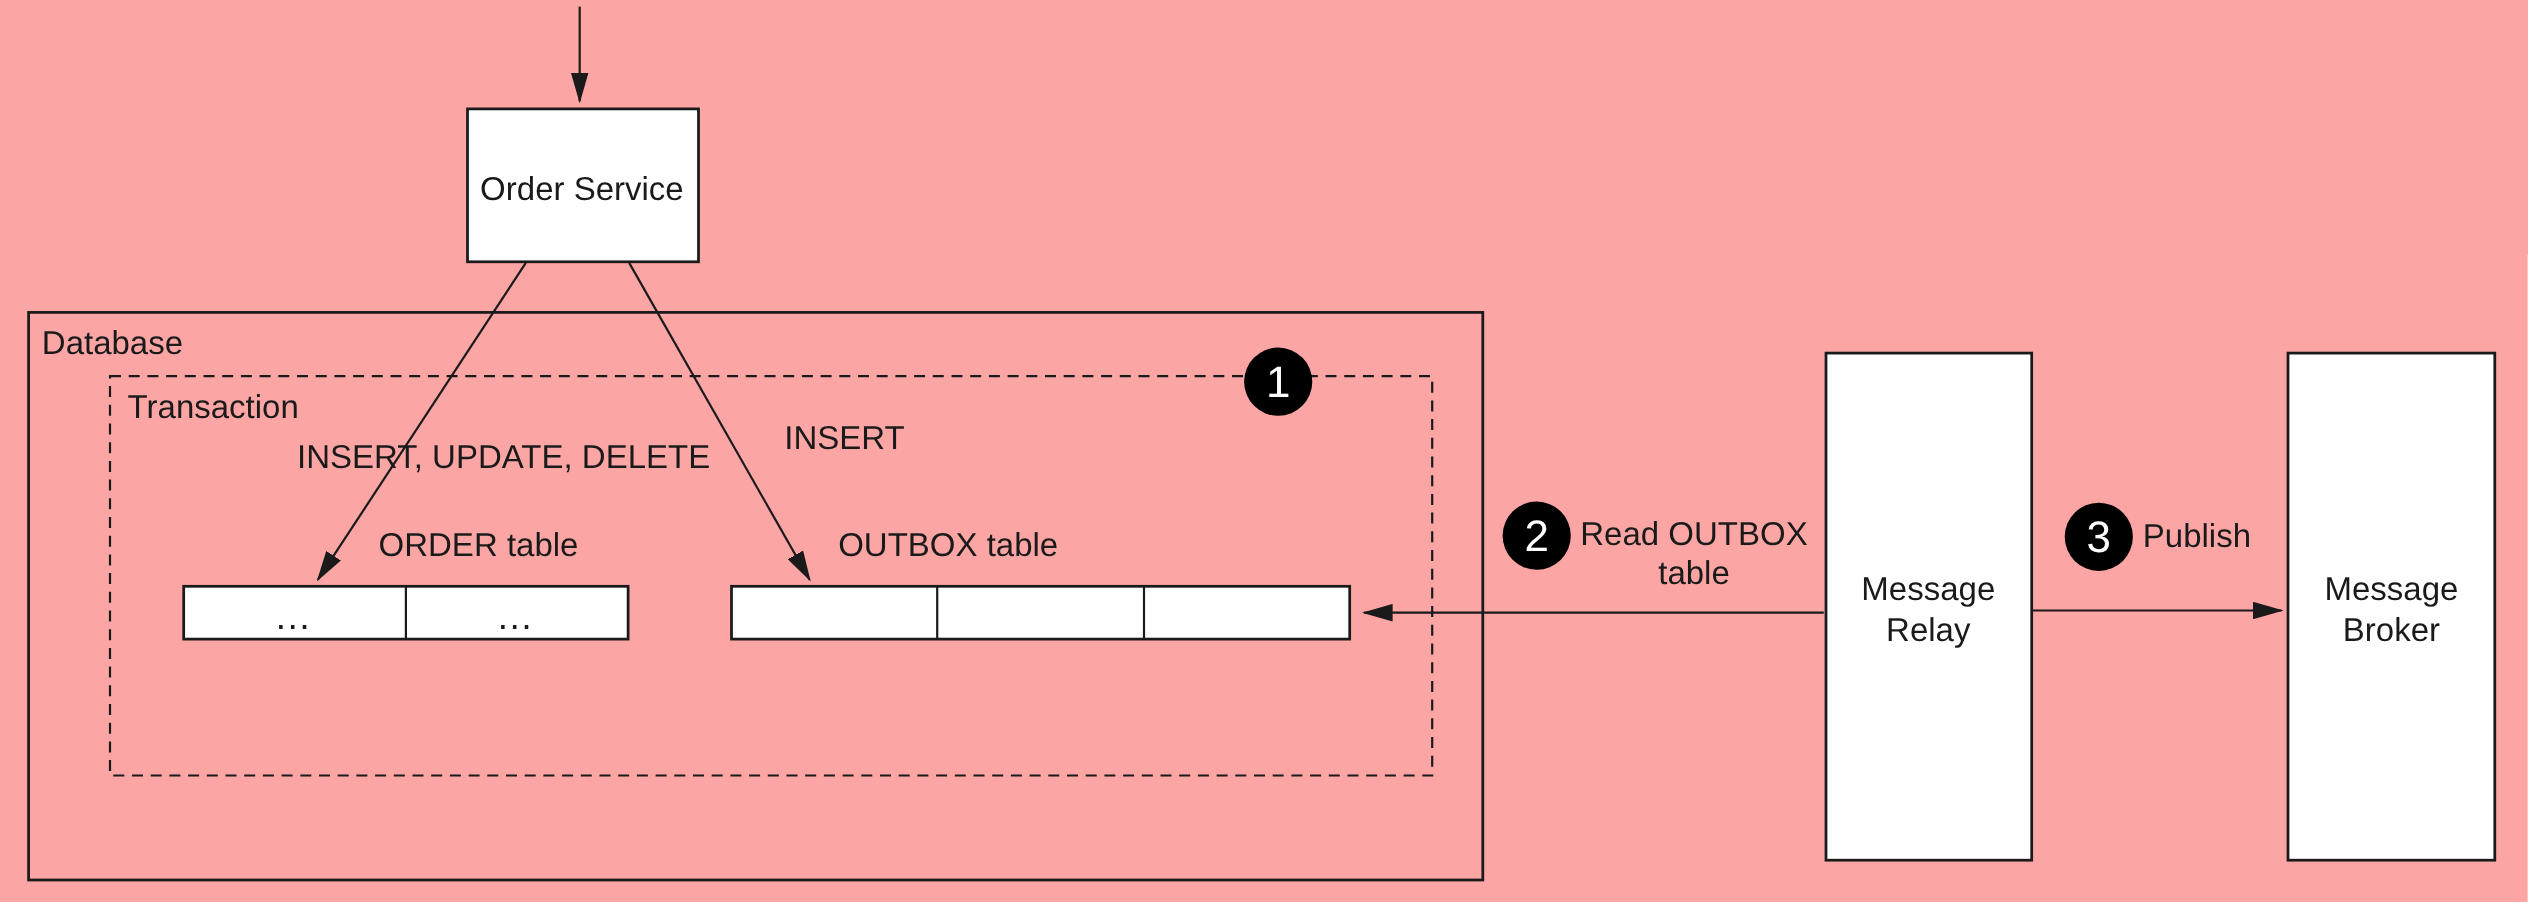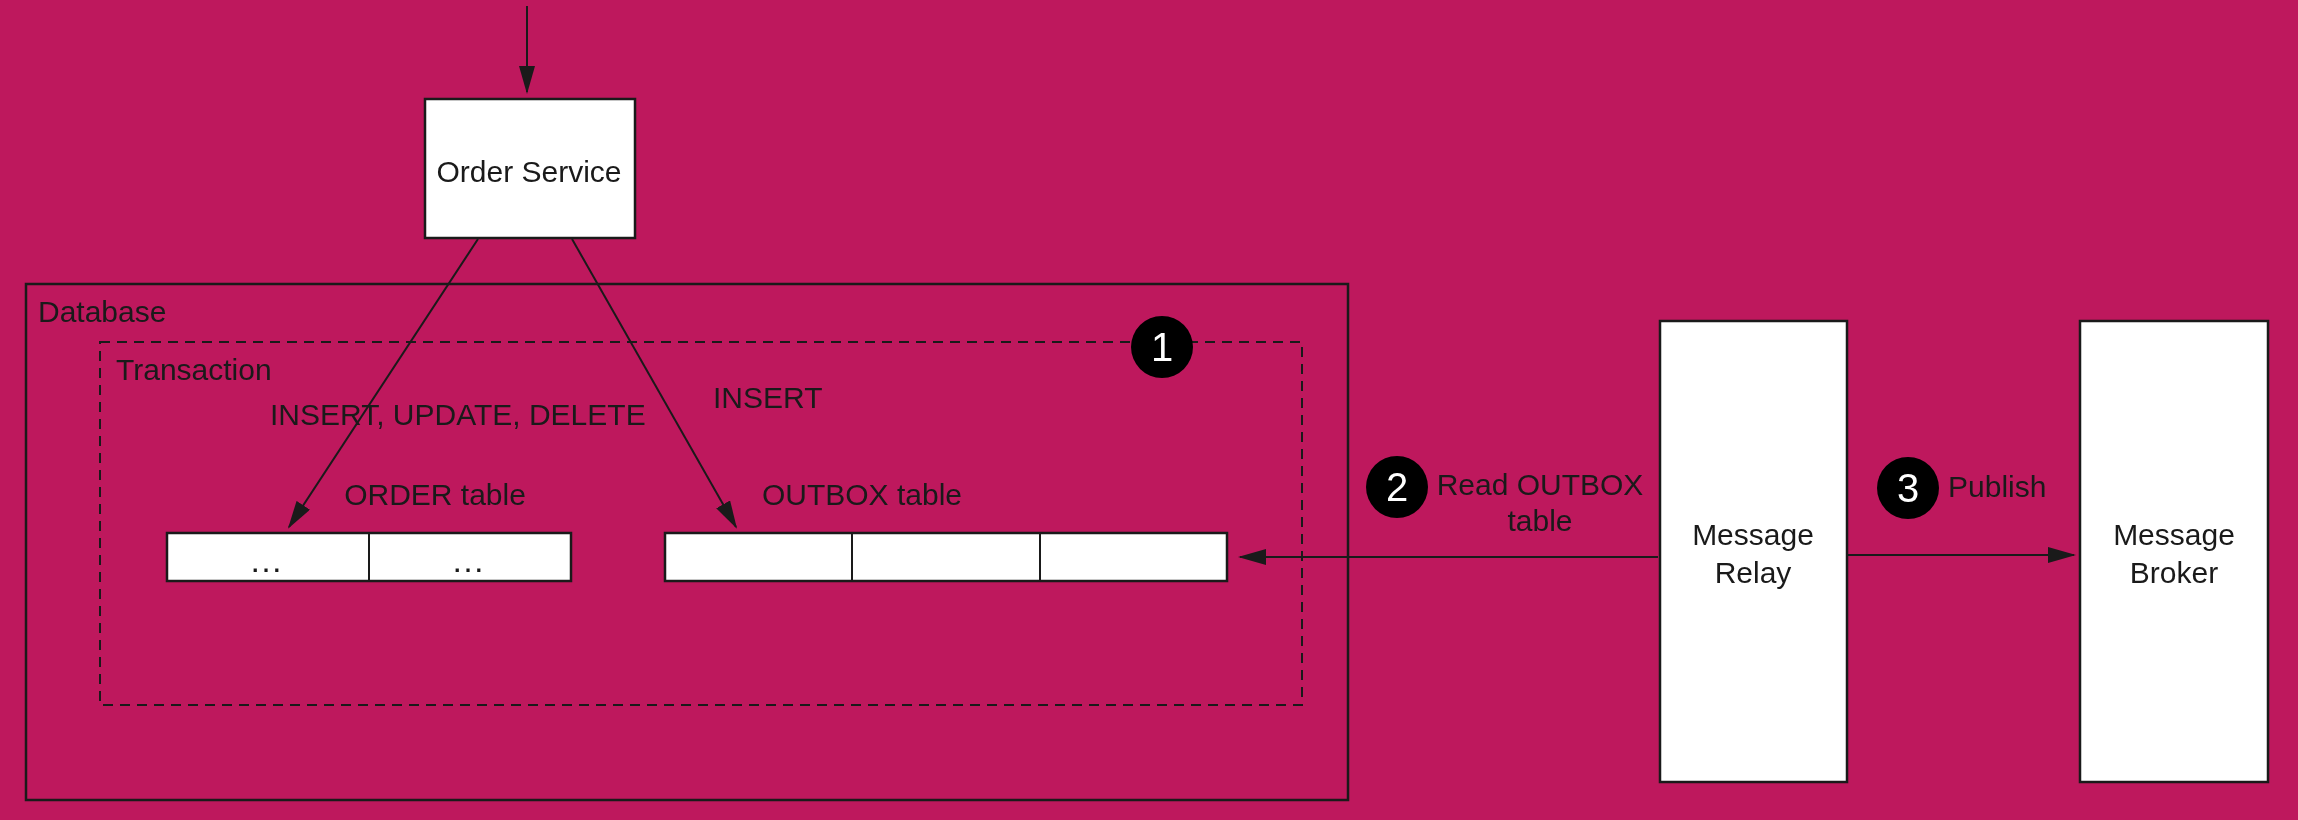--- a/index.html
+++ b/index.html
@@ -4,21 +4,21 @@
 <style>
   html, body {
     margin: 0;
     padding: 0;
     background: #ffffff;
   }
   .canvas {
     position: relative;
     width: 2298px;
     height: 820px;
-    background: #be185d;
+    background: #fca5a5;
     font-family: "Liberation Sans", "DejaVu Sans", sans-serif;
   }
   svg text {
     font-family: "Liberation Sans", "DejaVu Sans", sans-serif;
     fill: #1a1a1a;
   }
   svg .label     { font-size: 30px; }
   svg .badge-num { font-size: 40px; fill: #ffffff; }
   svg .dots      { font-size: 34px; letter-spacing: 4px; }
   svg .box       { fill: #ffffff; stroke: #1a1a1a; stroke-width: 2.5px; }

